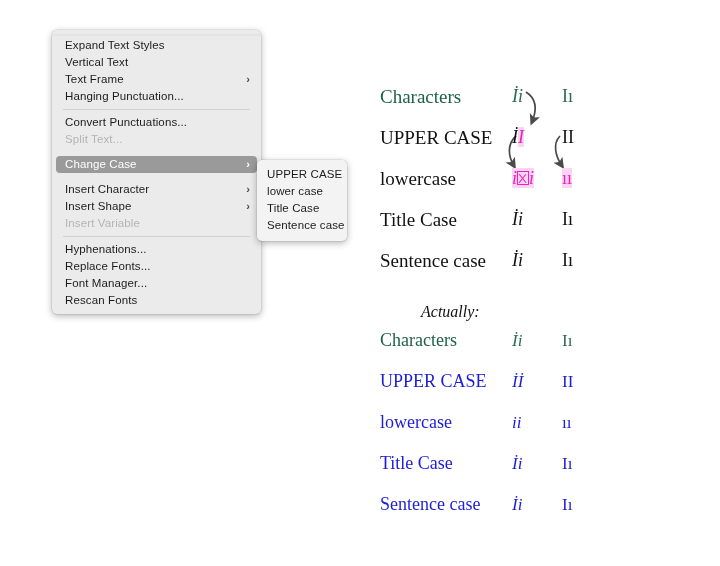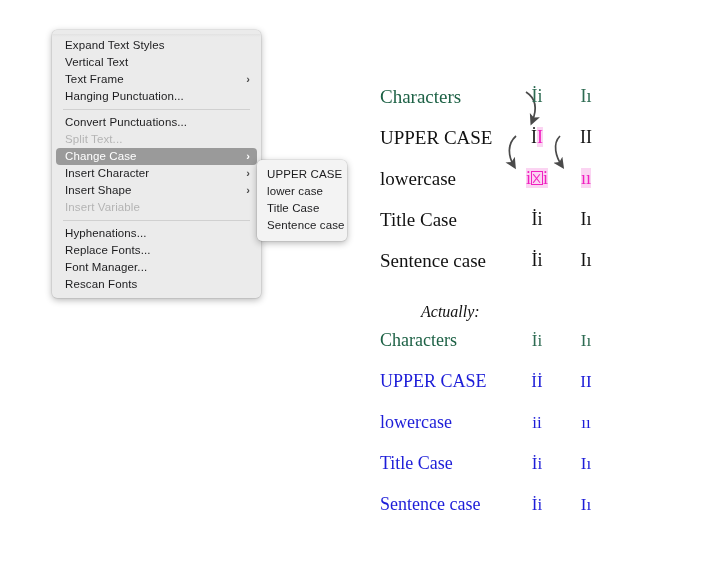--- a/index.html
+++ b/index.html
@@ -41,21 +41,21 @@
     padding: 0 16px 0 13px;
     white-space: nowrap;
     letter-spacing: 0.01em;
   }
   .menu-item.disabled {
     color: #b4b4b4;
   }
   .menu-item.highlighted {
     background: #9a9a9a;
     color: #ffffff;
-    margin: 0 4px;
+    margin: 8px 4px;
     padding-left: 9px;
     padding-right: 12px;
     border-radius: 4px;
   }
   .menu-sep {
     height: 1px;
     background: #d0d0d0;
     margin: 4px 11px 4px 11px;
   }
   .submenu-arrow {
@@ -104,22 +104,22 @@
     position: absolute;
     border-collapse: collapse;
     font-family: "Liberation Serif", serif;
   }
   .case-table td {
     padding: 0;
     vertical-align: middle;
     white-space: nowrap;
   }
   .col-label { width: 132px; text-align: left; }
-  .col-c1 { width: 50px; text-align: center; }
-  .col-c2 { width: 48px; text-align: center; }
+  .col-c1 { width: 50px; text-align: left; font-style: italic; }
+  .col-c2 { width: 48px; text-align: left; }
 
   
   #table-top { left: 4px; top: 76px; }
   #table-top td { height: 41px; font-size: 19px; }
   #table-top .col-c1, #table-top .col-c2 { font-size: 18px; }
 
   
   #table-bottom { left: 4px; top: 320px; }
   #table-bottom td { height: 41px; font-size: 18px; }
   #table-bottom .col-c1, #table-bottom .col-c2 { font-size: 17px; }

